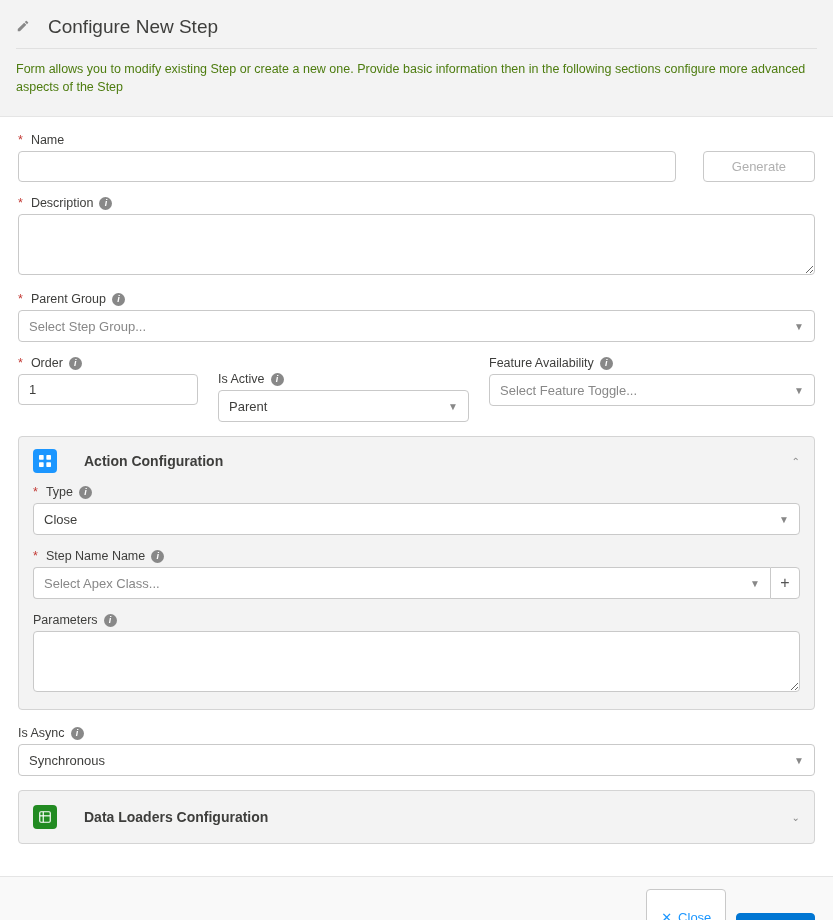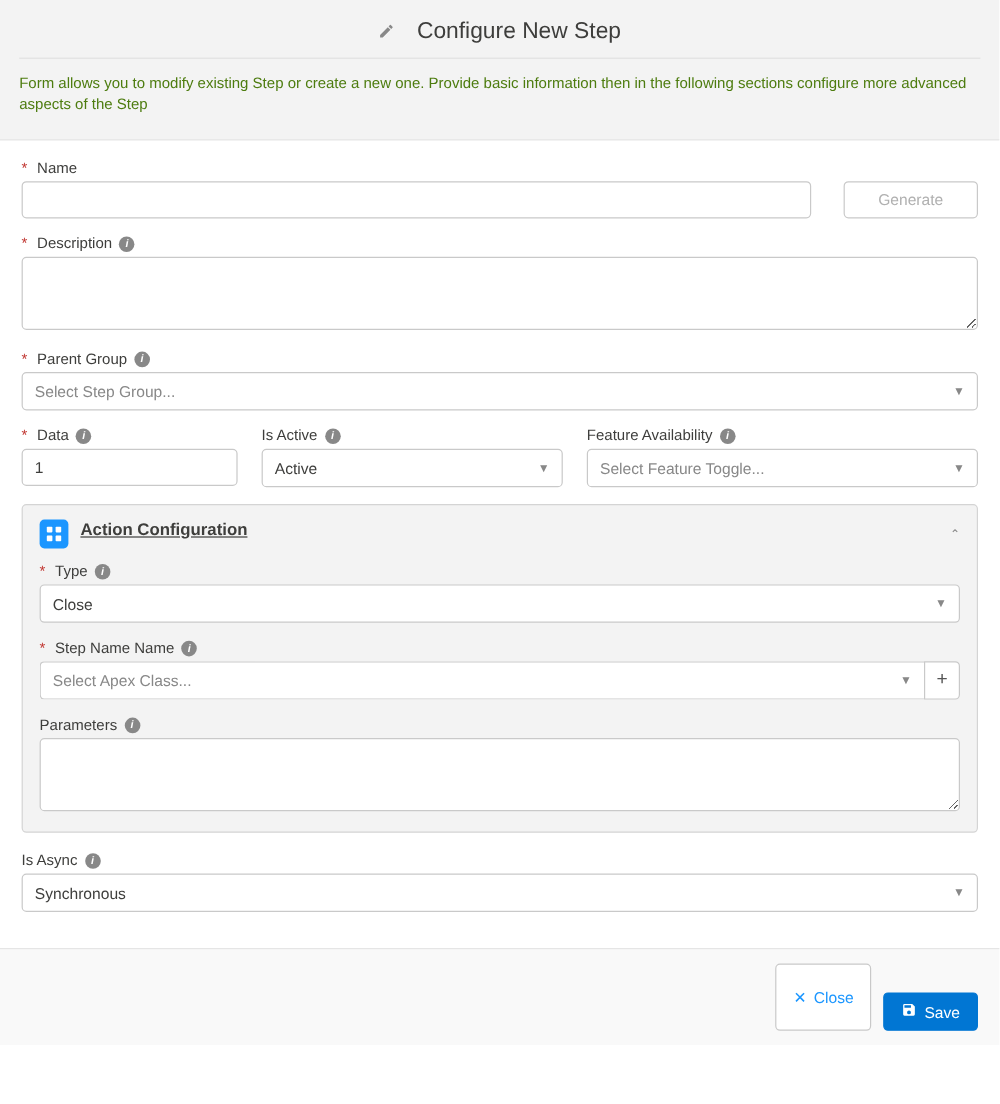--- a/index.html
+++ b/index.html
@@ -1,41 +1,41 @@
 <!DOCTYPE html>
 <html><head>
 <meta charset="utf-8">
 <style>
 * { box-sizing: border-box; margin: 0; padding: 0; }
 body { font-family: -apple-system, BlinkMacSystemFont, "Segoe UI", Arial, sans-serif; font-size: 13px; color: #3e3e3c; background: #fff; width: 833px; }
 .header { background: #f3f3f3; padding: 16px 16px 20px; border-bottom: 1px solid #e5e5e5; }
-.title-row { display: flex; align-items: center; gap: 18px; margin-bottom: 10px; justify-content: center; }
+.title-row { display: flex; align-items: center; gap: 18px; margin-bottom: 10px; }
 .title-row h1 { font-size: 19px; font-weight: 400; color: #3e3e3c; }
 .header hr { border: none; border-top: 1px solid #e0e0e0; margin-bottom: 12px; }
 .subtitle { font-size: 12.5px; color: #4d7c0f; line-height: 1.4; }
 .form-body { padding: 16px 18px; }
 .field-row { margin-bottom: 14px; }
 .three-col { display: flex; gap: 20px; margin-bottom: 14px; }
 .three-col .col1 { width: 180px; }
-.three-col .col2 { flex: 1; }
+.three-col .col2 { flex: 1; margin-top: 16px; }
 .three-col .col3 { width: 326px; }
 .label { font-size: 12.5px; color: #3e3e3c; margin-bottom: 4px; display: flex; align-items: center; gap: 6px; }
 .req { color: #c23934; margin-right: 2px; }
 .info { width: 13px; height: 13px; border-radius: 50%; background: #888; color: #fff; display: inline-flex; align-items: center; justify-content: center; font-size: 9px; font-style: italic; font-weight: bold; cursor: help; }
 input[type=text], textarea, .select { width: 100%; border: 1px solid #c9c9c9; border-radius: 4px; padding: 7px 10px; font-size: 13px; color: #3e3e3c; background: #fff; font-family: inherit; }
 textarea { resize: both; }
 .select { display: flex; align-items: center; justify-content: space-between; cursor: pointer; height: 32px; }
 .select.placeholder { color: #888; gap: 15px; }
 .chev { color: #888; font-size: 10px; }
 .name-row { display: flex; gap: 10px; }
 .name-row input { flex: 1; }
 .btn-outline { border: 1px solid #c9c9c9; background: #fff; color: #b0b0b0; border-radius: 4px; padding: 7px 28px; font-size: 13px; cursor: default; margin-left: 17px; }
 .section { border: 1px solid #d4d4d4; border-radius: 4px; background: #f3f3f3; margin-bottom: 16px; }
 .section-head { display: flex; align-items: center; justify-content: space-between; padding: 12px 14px; cursor: pointer; }
-.section-head-left { display: flex; align-items: flex-start; gap: 10px; text-decoration: underline; }
+.section-head-left { display: flex; align-items: center; gap: 27px; }
 .section-icon { width: 24px; height: 24px; border-radius: 4px; display: flex; align-items: center; justify-content: center; }
 .section-icon.blue { background: #1b96ff; }
 .section-title { font-size: 14px; font-weight: 700; color: #3e3e3c; }
 .section-body { padding: 0 14px 14px; }
 .step-class-row { display: flex; align-items: flex-end; }
 .step-class-row .select { flex: 1; border-top-right-radius: 0; border-bottom-right-radius: 0; border-right: none; }
 .add-btn { width: 30px; height: 32px; border: 1px solid #c9c9c9; border-radius: 0 4px 4px 0; background: #fff; display: flex; align-items: center; justify-content: center; color: #555; cursor: pointer; font-size: 16px; }
 .footer { border-top: 1px solid #e5e5e5; background: #f9f9f9; padding: 12px 18px; display: flex; justify-content: flex-end; gap: 10px; }
 .btn { border-radius: 4px; padding: 7px 14px; font-size: 13px; cursor: pointer; display: inline-flex; align-items: center; gap: 6px; }
 .btn-close { border: 1px solid #c9c9c9; background: #fff; color: #1b96ff; }
@@ -91,32 +91,32 @@
     <div class="select placeholder">
       <span>Select Step Group...</span>
       <span class="chev">▼</span>
     </div>
   </div>
 
   <div class="three-col">
     <div class="col1">
       <div class="label">
           <span class="req">*</span>
-          <span>Data</span>
+          <span>Order</span>
           <span class="info">i</span>
         </div>
       <input type="text" value="1" style="">
     </div>
     <div class="col2">
       <div class="label">
           <span>Is Active</span>
           <span class="info">i</span>
         </div>
       <div class="select">
-        <span>Active</span>
+        <span>Parent</span>
         <span class="chev">▼</span>
       </div>
     </div>
     <div class="col3">
       <div class="label">
           <span>Feature Availability</span>
           <span class="info">i</span>
         </div>
       <div class="select placeholder">
         <span>Select Feature Toggle...</span>
@@ -180,20 +180,35 @@
     <div class="label">
         <span>Is Async</span>
         <span class="info">i</span>
       </div>
     <div class="select">
       <span>Synchronous</span>
       <span class="chev">▼</span>
     </div>
   </div>
 
+  <div class="section">
+    <div class="section-head" style="padding:14px;">
+      <div class="section-head-left">
+        <div class="section-icon green">
+          <svg width="14" height="14" viewBox="0 0 24 24" fill="#fff">
+              <rect x="3" y="3" width="18" height="18" rx="2" stroke="#fff" stroke-width="2" fill="none"></rect>
+              <line x1="3" y1="10" x2="21" y2="10" stroke="#fff" stroke-width="2"></line>
+              <line x1="9" y1="3" x2="9" y2="21" stroke="#fff" stroke-width="2"></line>
+            </svg>
+        </div>
+        <span class="section-title">Data Loaders Configuration</span>
+      </div>
+      <span class="chev">⌄</span>
+    </div>
+  </div>
 
 </div>
 
 <div class="footer">
   <button class="btn btn-close">
     <span>✕</span>
     <span>Close</span>
   </button>
   <button class="btn btn-save">
     <span>

